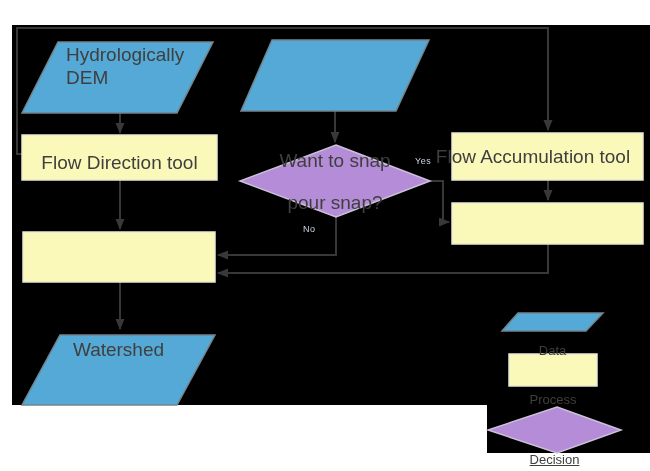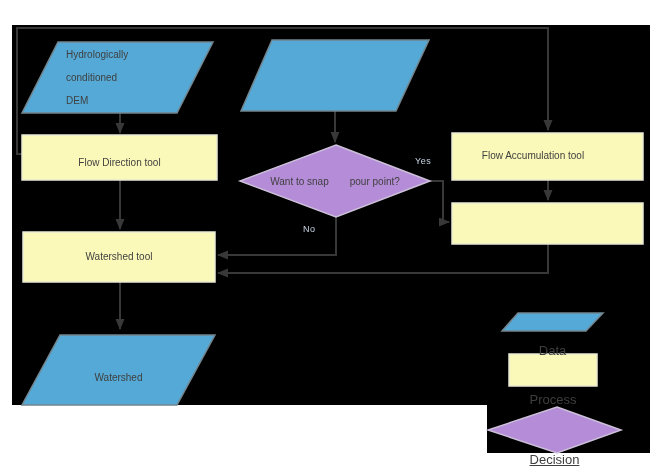--- a/index.html
+++ b/index.html
@@ -2,25 +2,25 @@
 <html><head>
 <meta charset="utf-8">
 <style>
   html,body{margin:0;padding:0;background:#ffffff;}
   #stage{
     position:relative;width:650px;height:471px;background:#ffffff;overflow:hidden;
     font-family:"Liberation Sans", sans-serif;
   }
   #shapes-svg{position:absolute;left:0;top:0;width:650px;height:471px;}
   .lbl{
-    position:absolute;color:#3f3f3f;font-size:10px;line-height:1.25;
+    position:absolute;color:#3f3f3f;font-size:19px;line-height:1.25;
     display:flex;align-items:center;justify-content:center;text-align:center;
     pointer-events:none;white-space:nowrap;
   }
-  .lbl.multiline{flex-direction:row;gap:21px;}
+  .lbl.multiline{flex-direction:column;gap:21px;}
   .lbl.left-align{align-items:flex-start;justify-content:flex-start;text-align:left;flex-direction:column;line-height:23px;}
   .lbl.small{font-size:13px;margin-top:30px;}
   .branch-lbl{
     position:absolute;font-size:9px;color:#c9d5e6;letter-spacing:0.5px;
     pointer-events:none;white-space:nowrap;
   }
 </style>
 </head>
 <body>
 
@@ -57,38 +57,36 @@
 
     <polygon points="336,145 430,181 336,217 240,181" stroke-width="1.5" fill="#b48cd7" stroke="#cdc0da"></polygon>
 
     <polygon points="518,313 603,313 586,331 502,331" stroke-width="1.5" fill="#55a9d6" stroke="#72858f"></polygon>
     <rect x="509" y="354" width="88" height="32" stroke-width="1.5" fill="#fbf9b9" stroke="#e9e9d6"></rect>
     <polygon points="557,407 621,430 557,453 488,430" stroke-width="1.5" fill="#b48cd7" stroke="#cdc0da"></polygon>
   </svg>
 
   <div class="lbl left-align" style="left:66px;top:43px;width:130px;height:68px;">
     <span>Hydrologically</span>
-    <span>conditioned</span>
     <span>DEM</span>
   </div>
 
 
   <div class="lbl" style="left:22px;top:135px;width:195px;height:56px;">Flow Direction tool</div>
 
   <div class="lbl" style="left:452px;top:133px;width:162px;height:47px;">Flow Accumulation tool</div>
 
 
   <div class="lbl multiline" style="left:250px;top:147px;width:170px;height:68px;line-height:21px;">
     <span>Want to snap</span>
-    <span>pour point?</span>
+    <span>pour snap?</span>
   </div>
 
-  <div class="lbl" style="left:23px;top:232px;width:192px;height:50px;">Watershed tool</div>
 
-  <div class="lbl" style="left:40px;top:352px;width:157px;height:52px;">Watershed</div>
+  <div class="lbl" style="left:40px;top:324px;width:157px;height:52px;">Watershed</div>
 
   <div class="branch-lbl" style="left:415px;top:156px;">Yes</div>
   <div class="branch-lbl" style="left:303px;top:224px;">No</div>
 
   <div class="lbl small" style="left:502px;top:312px;width:101px;height:19px;">Data</div>
   <div class="lbl small" style="left:509px;top:354px;width:88px;height:32px;text-align:right;">Process</div>
   <div class="lbl small" style="left:488px;top:407px;width:133px;height:46px;text-decoration:underline;">Decision</div>
 
 </div>
 

